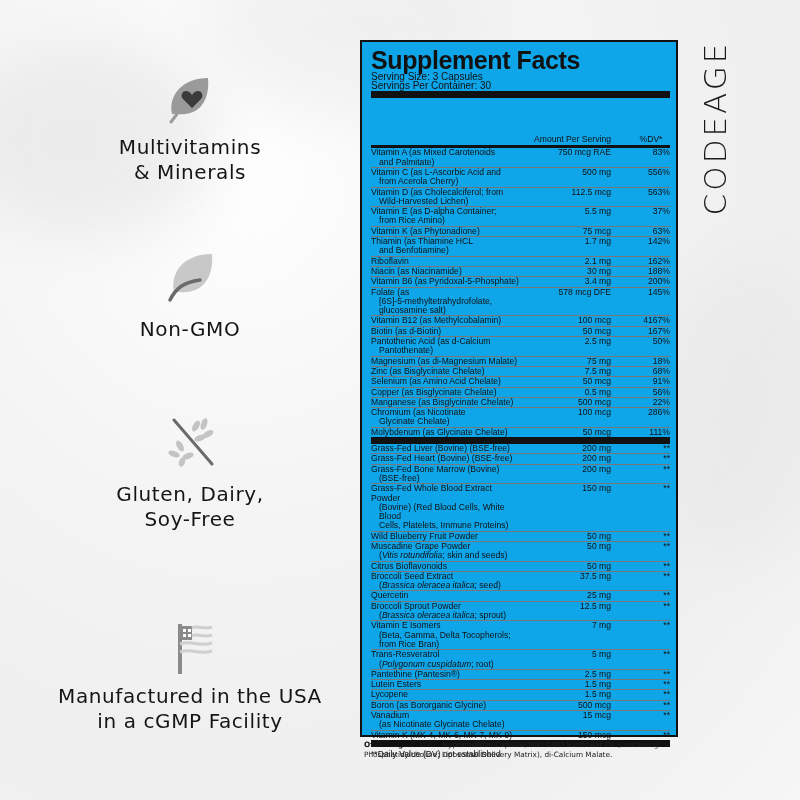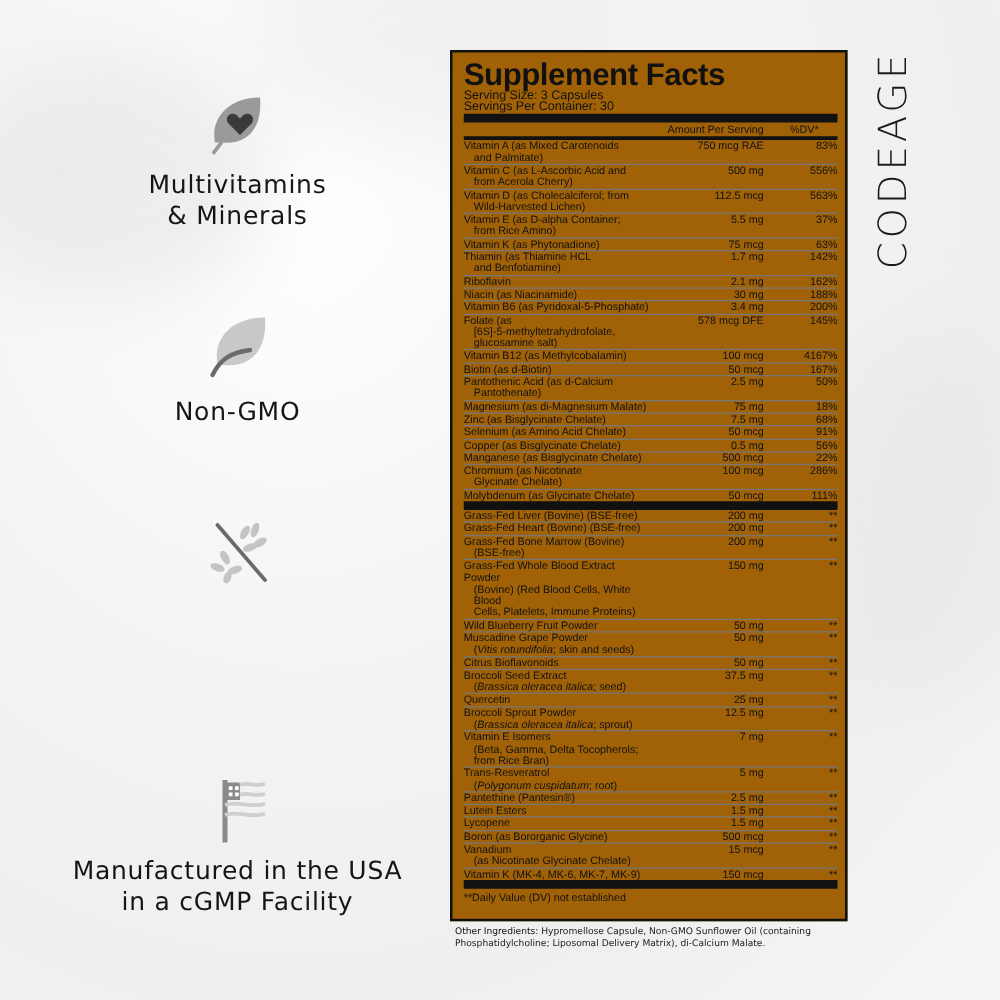--- a/index.html
+++ b/index.html
@@ -28,42 +28,42 @@
   .logo span {
     position: absolute; left: 50%; top: 50%;
     transform: translate(-50%, -50%) rotate(-90deg);
     font-family: "DejaVu Sans", sans-serif; font-weight: 300;
     font-size: 31px; letter-spacing: 3px; color: #1a1a1a; white-space: nowrap;
   }
 
   
   .panel {
     position: absolute; left: 360px; top: 40px; width: 318px; height: 697px;
-    background: #a16207; border: 2px solid #111; padding: 5px 6px 4px 9px;
+    background: #0ea5e9; border: 2px solid #111; padding: 5px 6px 4px 9px;
     font-size: 8.6px; line-height: 9.3px; color: #111;
   }
   .panel h1 { font-size: 25px; font-weight: 900; letter-spacing: -0.4px; line-height: 24px; margin-top: 1px; font-family: "Liberation Sans", sans-serif; }
   .serving { font-size: 10px; line-height: 9.2px; }
   .bar-thick { height: 7px; background: #111; margin: 1px 0 0 0; }
   .bar-med { height: 3px; background: #111; }
-  .col-head { display: flex; justify-content: flex-end; height: 11px; align-items: center; }
+  .col-head { display: flex; justify-content: flex-end; height: 11px; align-items: center; margin-top: 36px; }
   .col-head .amt { width: 120px; text-align: right; padding-right: 21px; }
-  .col-head .dv { width: 38px; text-align: left; }
+  .col-head .dv { width: 38px; text-align: center; }
   .row { display: flex; border-bottom: 1px solid #777; }
   .row:last-child { border-bottom: none; }
   .row .name { flex: 1; }
   .row .name .sub { display: block; padding-left: 8px; }
   .row .amt { width: 110px; text-align: right; padding-right: 21px; }
   .row .dv { width: 38px; text-align: right; }
   .footnotes { padding-top: 3px; }
   .other {
     position: absolute; left: 364px; top: 740px; width: 320px;
     font-family: "DejaVu Sans", sans-serif; font-size: 7.3px; line-height: 10px; color: #222;
   }
-  .other b { font-weight: 400; color: #111; }
+  .other b { font-weight: 700; color: #111; }
   i { font-style: italic; }
 </style>
 </head>
 <body>
 
 <div class="bg-blob" style="left:-40px;top:40px;width:260px;height:200px;"></div>
 <div class="bg-blob" style="left:200px;top:-60px;width:300px;height:180px;opacity:.35"></div>
 <div class="bg-blob" style="left:640px;top:260px;width:200px;height:300px;opacity:.35"></div>
 
 <div class="feature" style="top:70px;">
@@ -91,20 +91,22 @@
       <ellipse cx="44" cy="12" rx="3" ry="6" transform="rotate(20 44 12)"></ellipse>
       <ellipse cx="48" cy="22" rx="3" ry="6" transform="rotate(60 48 22)"></ellipse>
       <ellipse cx="40" cy="26" rx="3" ry="6" transform="rotate(70 40 26)"></ellipse>
       <ellipse cx="20" cy="34" rx="3" ry="6" transform="rotate(-30 20 34)"></ellipse>
       <ellipse cx="14" cy="42" rx="3" ry="6" transform="rotate(-70 14 42)"></ellipse>
       <ellipse cx="28" cy="44" rx="3" ry="6" transform="rotate(70 28 44)"></ellipse>
       <ellipse cx="22" cy="50" rx="3" ry="5" transform="rotate(20 22 50)"></ellipse>
     </g>
     <path d="M14 8 L52 52" stroke="#6a6a6a" stroke-width="3" stroke-linecap="round"></path>
   </svg>
+  <div class="label" style="margin-top:14px;">Gluten, Dairy,
+Soy-Free</div>
 </div>
 
 <div class="feature" style="top:620px;">
   <svg class="icon" viewBox="0 0 60 56">
     <rect x="18" y="4" width="4" height="50" fill="#8a8a8a"></rect>
     <rect x="20" y="6" width="12" height="14" fill="#8a8a8a"></rect>
     <g fill="#fff">
         <rect x="23" y="9" width="3" height="3"></rect>
         <rect x="28" y="9" width="3" height="3"></rect>
         <rect x="23" y="14" width="3" height="3"></rect>

